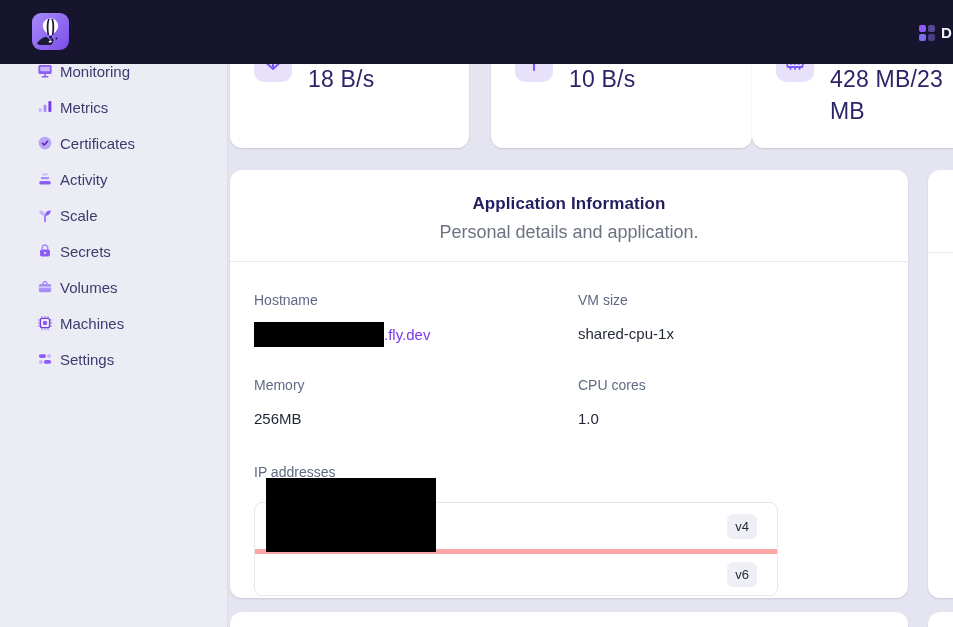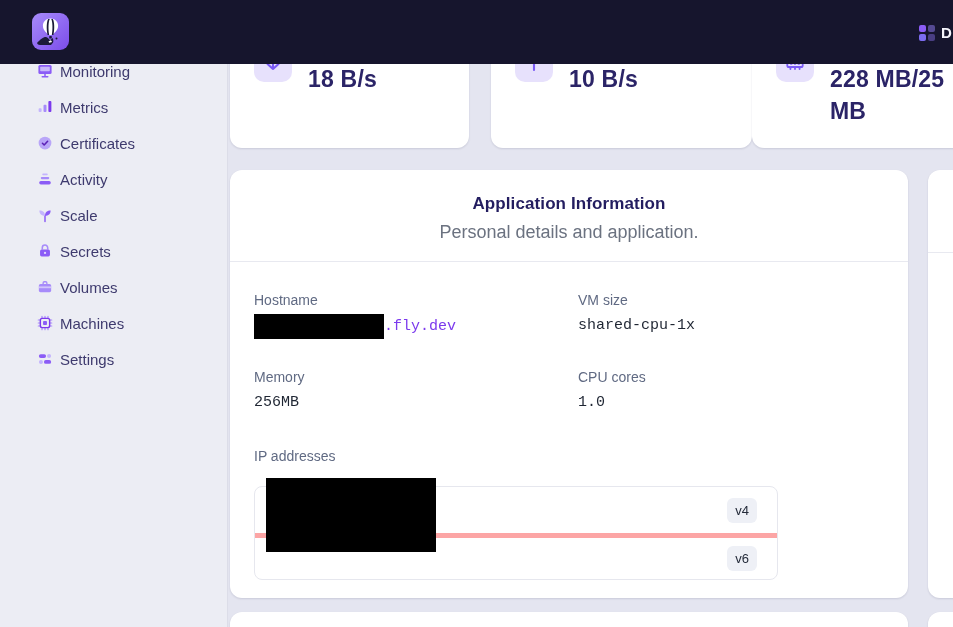--- a/index.html
+++ b/index.html
@@ -41,33 +41,33 @@
     box-shadow:0 1px 2px rgba(18,18,60,.07), 0 1px 3px rgba(18,18,60,.05);
   }
   
   .stat { top:30px; height:118px; display:flex; align-items:flex-start; padding:14px 0 0 24px; }
   .stat-chip {
     width:38px; height:38px; border-radius:10px; background:#e7e1fc;
     display:flex; align-items:center; justify-content:center; flex:0 0 38px;
   }
   .stat-chip svg { width:22px; height:22px; }
   .stat-value {
-    margin:19px 0 0 16px; font-size:23px; line-height:32px; font-weight:700;
+    margin:19px 0 0 16px; font-size:23px; line-height:32px; font-weight:400;
     color:#2b2467; letter-spacing:.2px; white-space:nowrap;
   }
   .stat-value.wrap { white-space:normal; }
   
   .appinfo { left:230px; top:170px; width:678px; height:428px; }
   .appinfo-head { height:92px; padding:24px 24px 0 24px; border-bottom:1px solid #e8e9f0;text-align:center; }
   .appinfo-title { font-size:17px; font-weight:700; color:#231d60; letter-spacing:.1px; }
   .appinfo-sub { margin-top:8px; font-size:18px; color:#6b7280; }
   .appinfo-body { padding:28px 24px 0 24px; }
   .field-grid { display:grid; grid-template-columns:324px 1fr; row-gap:28px; }
   .f-label { font-size:14px; color:#606a83; line-height:20px; }
-  .f-value { margin-top:4px; font-size:15px; color:#1f2633; line-height:24px; display:flex; align-items:center;font-family:Liberation Mono, monospace; }
+  .f-value { margin-top:12px; font-size:15px; color:#1f2633; line-height:24px; display:flex; align-items:center; }
   .redact-host { width:130px; height:25px; background:#000; display:inline-block; }
   .host-suffix { color:#7c3aed; }
   .ip-label { margin-top:31px; font-size:14px; color:#606a83; line-height:20px; }
   .ip-box { margin-top:20px; border:1px solid #e6e7ee; border-radius:8px; width:524px; }
   .ip-row { height:46px; display:flex; align-items:center; justify-content:flex-end; padding-right:20px; }
   .ip-row + .ip-row { border-top:5px solid #fca5a5; }
   .ip-badge {
     background:#eef0f6; color:#242b3a; font-size:13px; line-height:1;
     padding:6px 8px; border-radius:6px;
   }
@@ -228,21 +228,21 @@
   <div class="stat-chip">
     <svg viewBox="0 0 24 24">
         <rect x="3.6" y="8" width="16.8" height="8.4" rx="1.8" fill="none" stroke="#7b5bf5" stroke-width="2"></rect>
         <rect x="6.6" y="10.6" width="2.6" height="3.2" rx=".6" fill="#7b5bf5"></rect>
         <rect x="10.7" y="10.6" width="2.6" height="3.2" rx=".6" fill="#7b5bf5"></rect>
         <rect x="14.8" y="10.6" width="2.6" height="3.2" rx=".6" fill="#7b5bf5"></rect>
         <path d="M7 16.4v2.2M12 16.4v2.2M17 16.4v2.2" stroke="#7b5bf5" stroke-width="2" stroke-linecap="round"></path>
       </svg>
   </div>
   <div class="stat-value wrap">
-    <span>228 MB/25</span><br>
+    <span>428 MB/23</span><br>
     <span>MB</span>
   </div>
 </div>
 
 <div class="card appinfo">
   <div class="appinfo-head">
     <div class="appinfo-title">Application Information</div>
     <div class="appinfo-sub">Personal details and application.</div>
   </div>
   <div class="appinfo-body">

